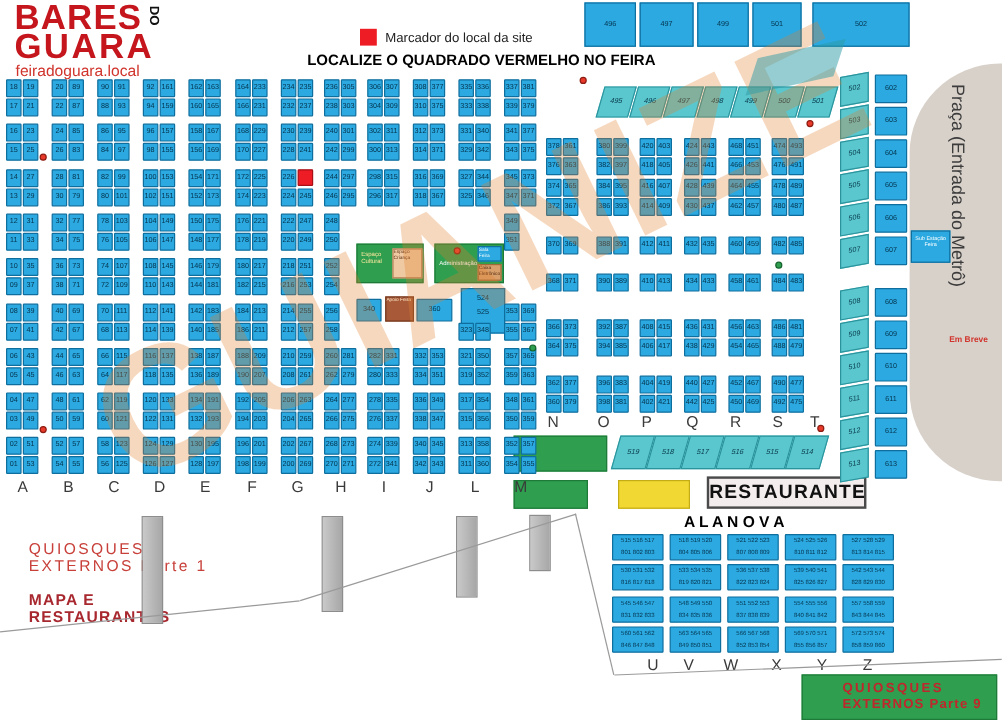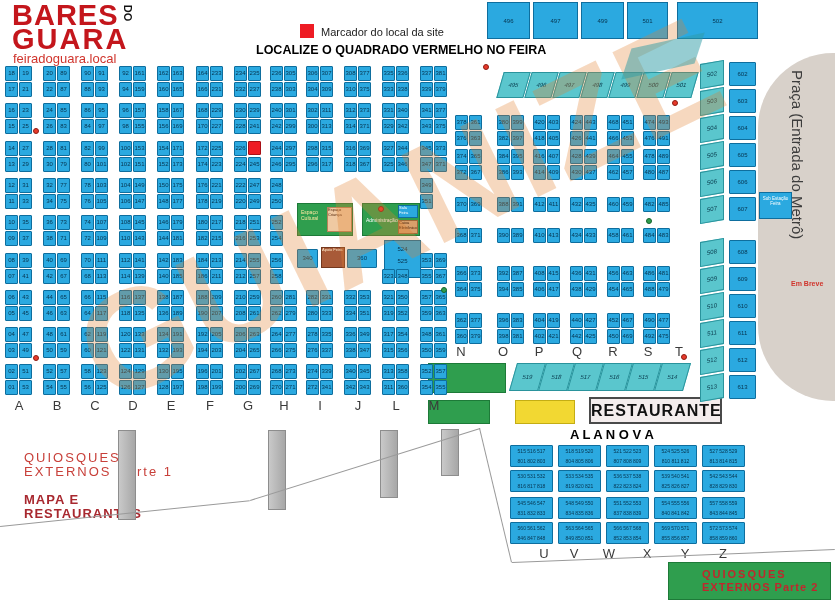--- a/index.html
+++ b/index.html
@@ -88,21 +88,21 @@
 
   <div class="abs" style="left:570px;top:427px;font-size:13px;font-weight:bold;color:#000;">A L A   N O V A</div>
 
   <div class="abs redtxt" style="left:24px;top:450px;">QUIOSQUES</div>
   <div class="abs redtxt" style="left:24px;top:464px;">EXTERNOS Parte 1</div>
   <div class="abs redtxtb" style="left:24px;top:492px;">MAPA E</div>
   <div class="abs redtxtb" style="left:24px;top:506px;">RESTAURANTES</div>
 
   <div class="greenrect" style="left:668px;top:562px;width:163px;height:38px;"></div>
   <div class="abs redtxtb" style="left:702px;top:568px;font-size:11px;letter-spacing:2px;color:#c0272d;">QUIOSQUES</div>
-  <div class="abs redtxtb" style="left:702px;top:581px;font-size:11px;letter-spacing:1px;color:#c0272d;">EXTERNOS Parte 2</div>
+  <div class="abs redtxtb" style="left:702px;top:581px;font-size:11px;letter-spacing:1px;color:#c0272d;">EXTERNOS Parte 9</div>
 
   <div class="abs" style="left:759px;top:192px;width:33px;height:27px;background:#2ba9e0;border:1px solid #0e6e9e;box-sizing:border-box;z-index:3;">
     <div class="micro" style="font-size:4.5px;color:#fff;text-align:center;padding-top:3px;">Sub Estação Feira</div>
   </div>
 
   <div class="abs" style="left:-10px;top:128px;width:820px;text-align:center;font-size:142px;font-weight:800;color:#e2812f;
               opacity:0.30;transform:rotate(-26deg);letter-spacing:2px;z-index:6;pointer-events:none;">GUIANIZE</div>
   <div class="abs" style="left:630px;top:40px;width:66px;height:32px;background:#2e9ba6;opacity:0.5;
               transform:skewX(-30deg) rotate(-14deg);z-index:6;pointer-events:none;"></div>
 

